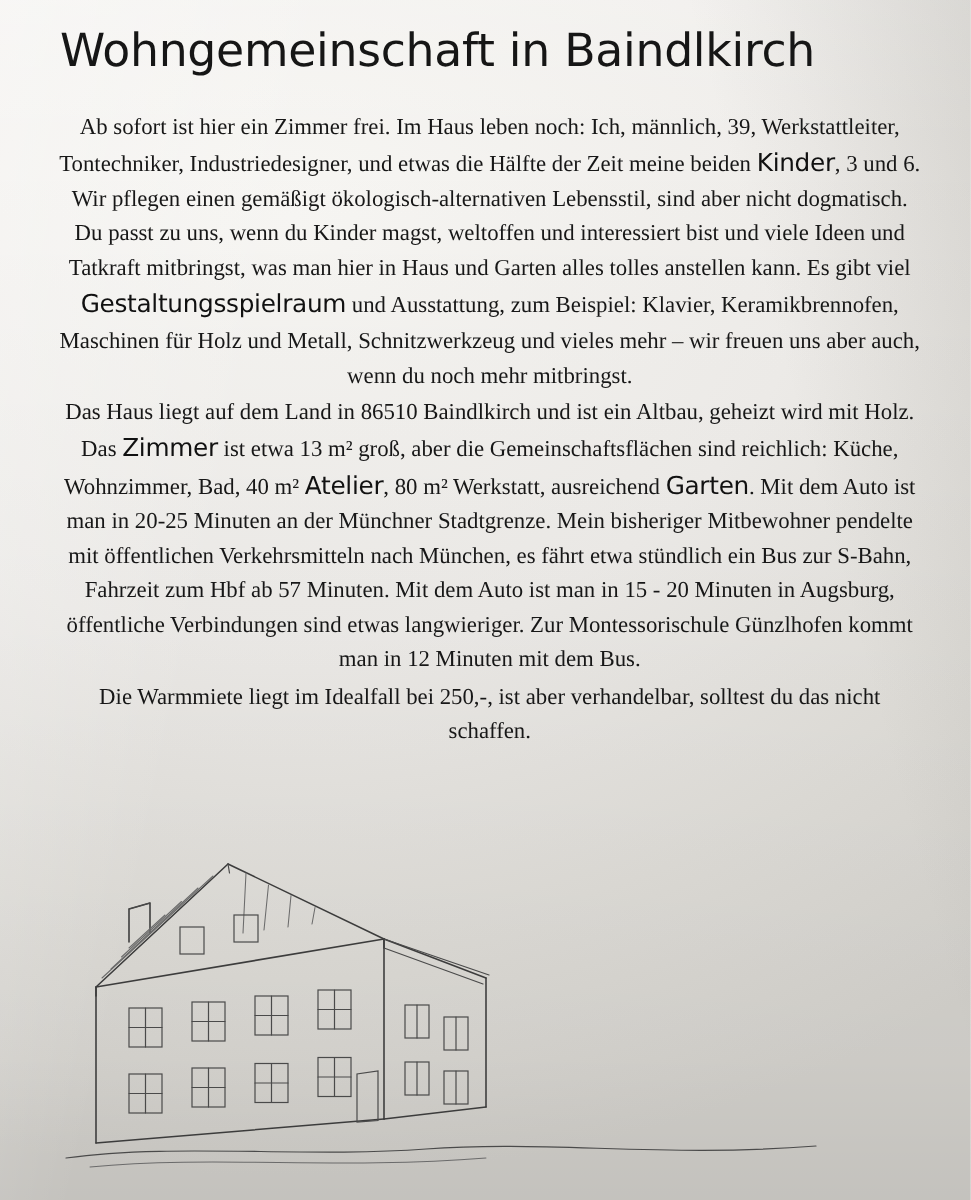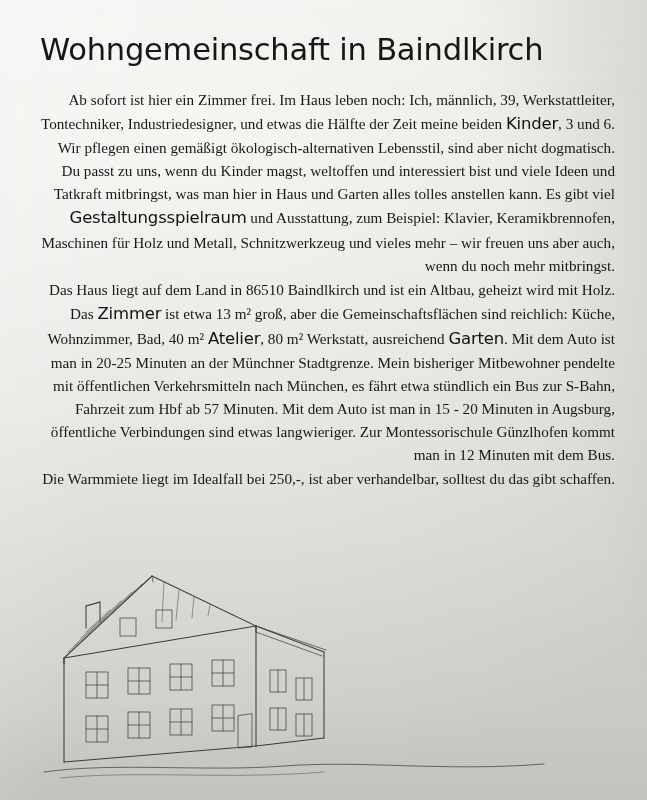--- a/index.html
+++ b/index.html
@@ -28,21 +28,21 @@
     inset: 0;
     pointer-events: none;
     background:
       linear-gradient(103deg, rgba(255,255,255,0.35) 0%, rgba(255,255,255,0) 28%),
       linear-gradient(255deg, rgba(120,118,112,0.16) 0%, rgba(120,118,112,0) 22%),
       linear-gradient(180deg, rgba(255,255,255,0.2) 0%, rgba(0,0,0,0.0) 12%, rgba(0,0,0,0.05) 88%, rgba(0,0,0,0.09) 100%);
   }
   #sheet {
     position: absolute;
     inset: 0;
-    padding: 26px 24px 0 30px;
+    padding: 11px 24px 0 30px;
     box-sizing: border-box;
   }
 
   .title {
     font-family: "DejaVu Sans", sans-serif;
     font-size: 30.5px;
     font-weight: 400;
     letter-spacing: -0.2px;
     color: #161616;
     line-height: 1.05;
@@ -55,21 +55,21 @@
     color: #1c1c1c;
     margin: 7px 0 0 10px;
     letter-spacing: 0.1px;
     white-space: nowrap;
   }
 
   .body-text {
     margin: 22px 8px 0 8px;
     font-size: 15.2px;
     line-height: 1.52;
-    text-align: right;
+    text-align: center;
     color: #171717;
   }
   .para { margin: 0 0 1px 0; }
   .para + .para { margin-top: 0; }
 
   
   .hl {
     font-family: "DejaVu Sans", sans-serif;
     font-size: 16.5px;
     letter-spacing: -0.2px;
@@ -98,21 +98,21 @@
 <div id="sheet">
 
   <h1 class="title">Wohngemeinschaft in Baindlkirch</h1>
 
   <div class="body-text">
 
     <p class="para"><span>Ab sofort ist hier ein Zimmer frei. Im Haus leben noch: Ich, männlich, 39, Werkstattleiter, Tontechniker, Industriedesigner, und etwas die Hälfte der Zeit meine beiden </span><span class="hl">Kinder</span><span>, 3 und 6. Wir pflegen einen gemäßigt ökologisch-alternativen Lebensstil, sind aber nicht dogmatisch. Du passt zu uns, wenn du Kinder magst, weltoffen und interessiert bist und viele Ideen und Tatkraft mitbringst, was man hier in Haus und Garten alles tolles anstellen kann. Es gibt viel </span><span class="hl">Gestaltungsspielraum</span><span> und Ausstattung, zum Beispiel: Klavier, Keramikbrennofen, Maschinen für Holz und Metall, Schnitzwerkzeug und vieles mehr – wir freuen uns aber auch, wenn du noch mehr mitbringst.</span></p>
 
     <p class="para"><span>Das Haus liegt auf dem Land in 86510 Baindlkirch und ist ein Altbau, geheizt wird mit Holz. Das </span><span class="hl">Zimmer</span><span> ist etwa 13 m² groß, aber die Gemeinschaftsflächen sind reichlich: Küche, Wohnzimmer, Bad, 40 m² </span><span class="hl">Atelier</span><span>, 80 m² Werkstatt, ausreichend </span><span class="hl">Garten</span><span>. Mit dem Auto ist man in 20-25 Minuten an der Münchner Stadtgrenze. Mein bisheriger Mitbewohner pendelte mit öffentlichen Verkehrsmitteln nach München, es fährt etwa stündlich ein Bus zur S-Bahn, Fahrzeit zum Hbf ab 57 Minuten. Mit dem Auto ist man in 15 - 20 Minuten in Augsburg, öffentliche Verbindungen sind etwas langwieriger. Zur Montessorischule Günzlhofen kommt man in 12 Minuten mit dem Bus.</span></p>
 
-    <p class="para">Die Warmmiete liegt im Idealfall bei 250,-, ist aber verhandelbar, solltest du das gibt schaffen.</p>
+    <p class="para">Die Warmmiete liegt im Idealfall bei 250,-, ist aber verhandelbar, solltest du das nicht schaffen.</p>
 
   </div>
 </div>
 
 <div id="drawing">
   <svg viewBox="0 0 600 230" xmlns="http://www.w3.org/2000/svg" aria-hidden="true">
 
     <path class="ln" d="M62 62 L62 40 L76 36 L76 56"></path>
     <path class="ln-thin" d="M62 40 L76 36"></path>
 

